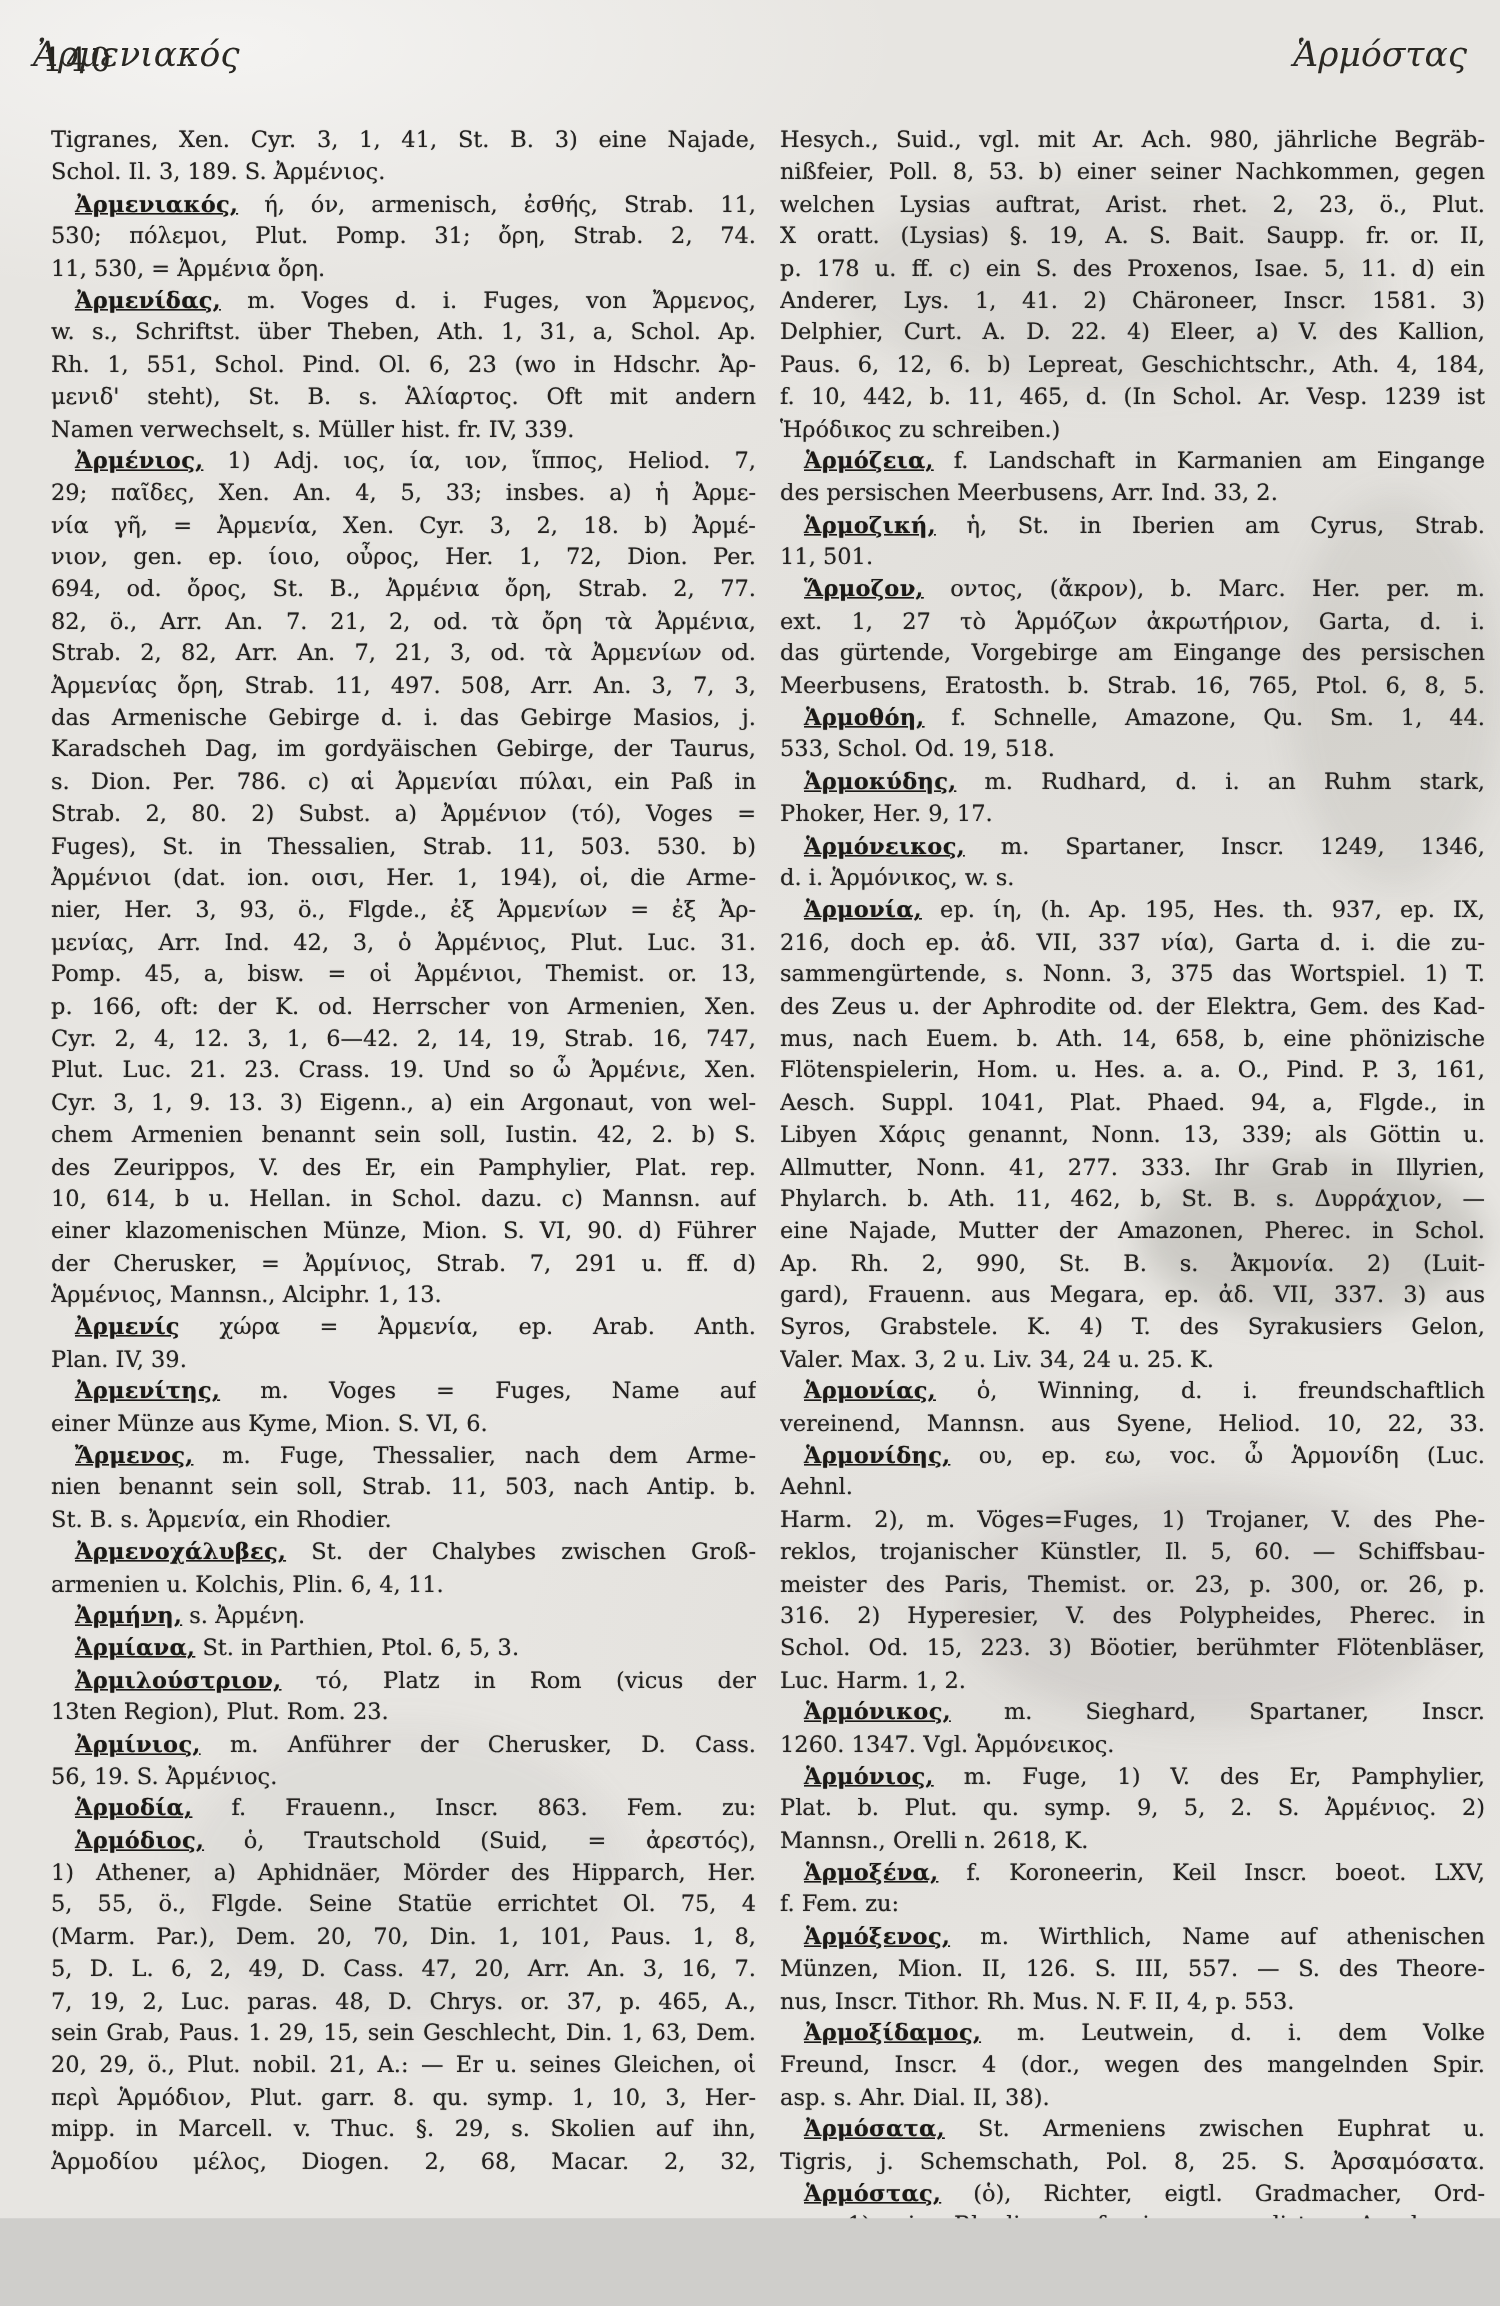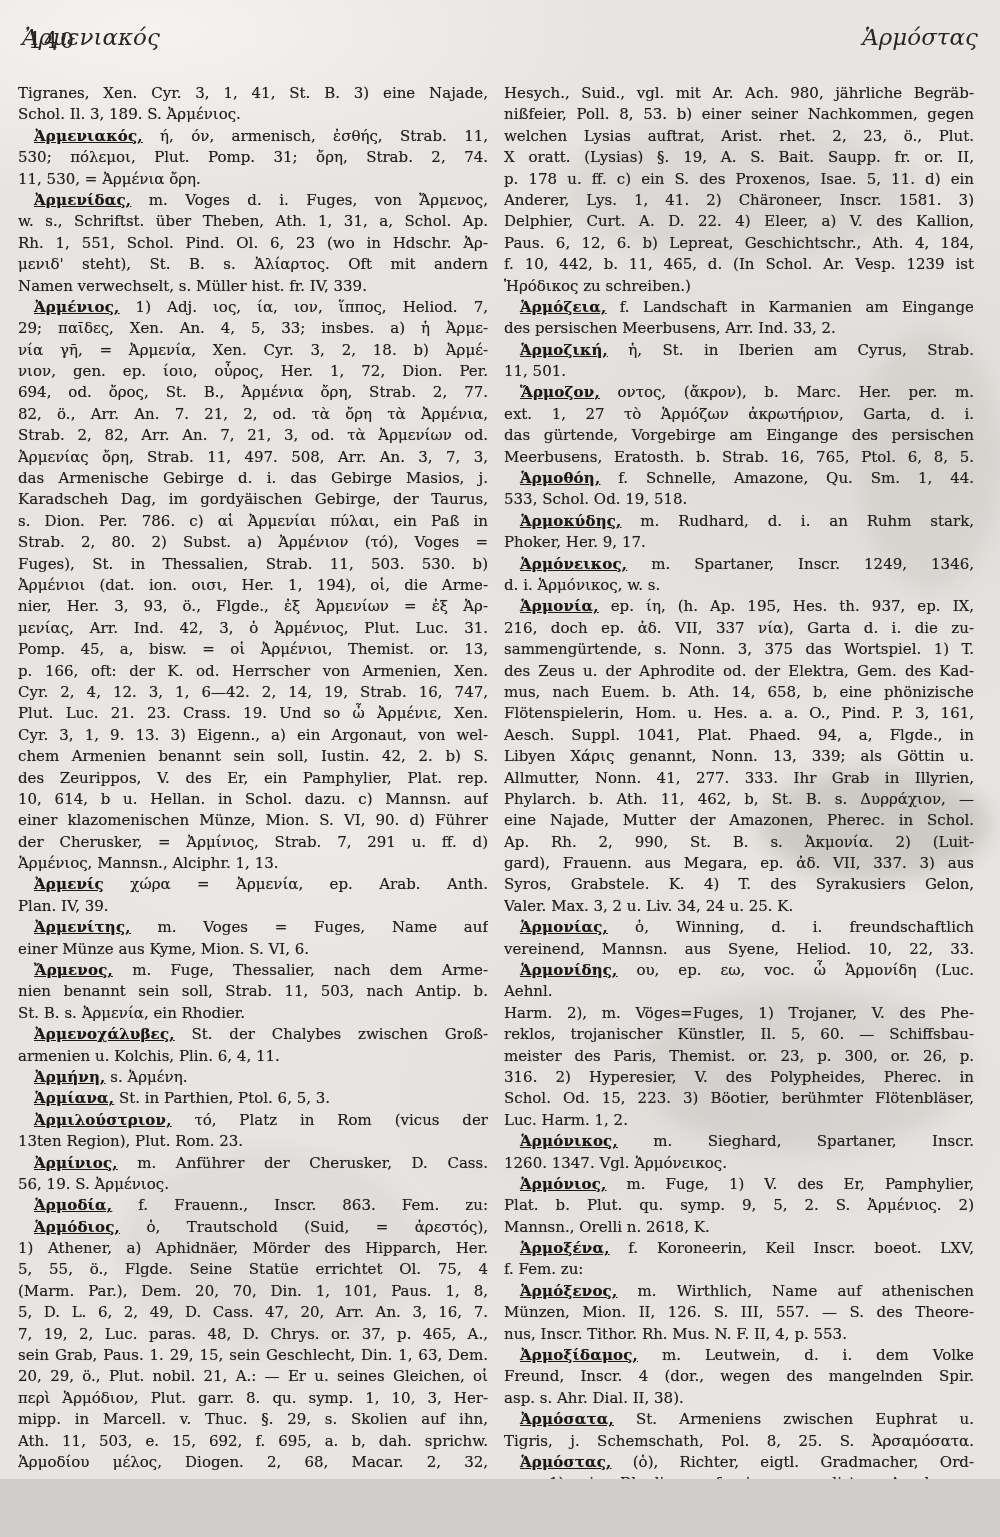--- a/index.html
+++ b/index.html
@@ -22,21 +22,21 @@
   .smudge.s2{left:760px;top:770px;width:230px;height:110px;background:rgba(110,108,102,.22);}
   .smudge.s3{left:640px;top:990px;width:330px;height:160px;background:rgba(120,118,112,.12);}
   .smudge.s4{left:120px;top:1150px;width:300px;height:200px;background:rgba(130,128,122,.08);}
   .smudge.s5{left:860px;top:330px;width:140px;height:260px;background:rgba(120,118,112,.10);}
 
   .running-head{position:absolute;top:24px;left:22px;right:22px;height:34px;}
   .pagenum{position:absolute;left:6px;top:4px;font-size:22px;letter-spacing:2px;color:#26241f;}
   .head-left{position:absolute;left:0;width:470px;text-align:left;font-size:23px;font-style:italic;color:#2a2823;}
   .head-right{position:absolute;right:0;width:470px;text-align:right;font-size:23px;font-style:italic;color:#2a2823;}
 
-  .columns{position:absolute;top:83px;left:18px;display:flex;gap:16px;}
+  .columns{position:absolute;top:83px;left:34px;display:flex;gap:16px;}
   .col{width:470px;}
   .line{
     font-size:15px;
     height:21.4px;
     line-height:21.4px;
     overflow:hidden;
     text-align:justify;
     text-align-last:justify;
     text-justify:inter-word;
     white-space:normal;
@@ -121,21 +121,20 @@
         <div class="line entry"><span class="head">Ἁρμόδιος,</span> ὁ, Trautschold (Suid, = ἀρεστός),</div>
         <div class="line">1) Athener, a) Aphidnäer, Mörder des Hipparch, Her.</div>
         <div class="line">5, 55, ö., Flgde. Seine Statüe errichtet Ol. 75, 4</div>
         <div class="line">(Marm. Par.), Dem. 20, 70, Din. 1, 101, Paus. 1, 8,</div>
         <div class="line">5, D. L. 6, 2, 49, D. Cass. 47, 20, Arr. An. 3, 16, 7.</div>
         <div class="line">7, 19, 2, Luc. paras. 48, D. Chrys. or. 37, p. 465, A.,</div>
         <div class="line">sein Grab, Paus. 1. 29, 15, sein Geschlecht, Din. 1, 63, Dem.</div>
         <div class="line">20, 29, ö., Plut. nobil. 21, A.: — Er u. seines Gleichen, οἱ</div>
         <div class="line">περὶ Ἁρμόδιον, Plut. garr. 8. qu. symp. 1, 10, 3, Her-</div>
         <div class="line">mipp. in Marcell. v. Thuc. §. 29, s. Skolien auf ihn,</div>
-        <div class="line">Ath. 11, 503, e. 15, 692, f. 695, a. b, dah. sprichw.</div>
         <div class="line">Ἁρμοδίου μέλος, Diogen. 2, 68, Macar. 2, 32,</div>
       </div>
     <div class="col" id="col-right">
         <div class="line">Hesych., Suid., vgl. mit Ar. Ach. 980, jährliche Begräb-</div>
         <div class="line">nißfeier, Poll. 8, 53. b) einer seiner Nachkommen, gegen</div>
         <div class="line">welchen Lysias auftrat, Arist. rhet. 2, 23, ö., Plut.</div>
         <div class="line">X oratt. (Lysias) §. 19, A. S. Bait. Saupp. fr. or. II,</div>
         <div class="line">p. 178 u. ff. c) ein S. des Proxenos, Isae. 5, 11. d) ein</div>
         <div class="line">Anderer, Lys. 1, 41. 2) Chäroneer, Inscr. 1581. 3)</div>
         <div class="line">Delphier, Curt. A. D. 22. 4) Eleer, a) V. des Kallion,</div>

